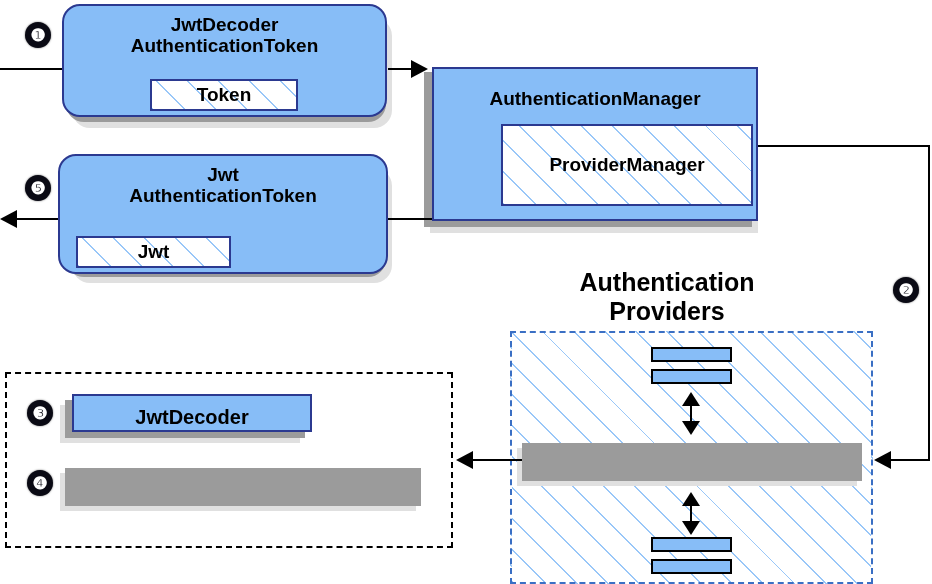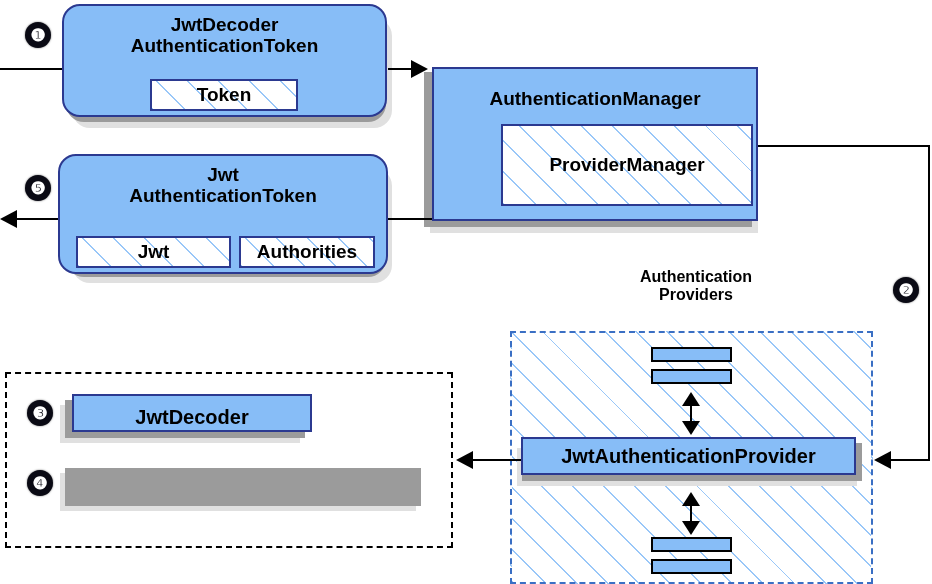--- a/index.html
+++ b/index.html
@@ -199,51 +199,45 @@
 
   <div class="shadow2 rounded" style="left:72px; top:168px; width:320px; height:115px;"></div>
   <div class="shadow1 rounded" style="left:66px; top:162px; width:320px; height:115px;"></div>
   <div class="comp rounded" style="left:58px; top:154px; width:330px; height:120px; font-size:19px; padding-top:8px;">
     <div class="comp-title">Jwt
 AuthenticationToken</div>
   </div>
   <div class="inner hatch" style="left:76px; top:236px; width:155px; height:32px; font-size:19px;">
     <span>Jwt</span>
   </div>
-  <div class="inner hatch" style="left:239px; top:236px; width:136px; height:32px; font-size:19px;">
-    <span>Authorities</span>
-  </div>
   <div class="badge" style="left:25px; top:175px;">❺</div>
 
   <div class="shadow2" style="left:430px; top:78px; width:328px; height:155px;"></div>
   <div class="shadow1" style="left:424px; top:72px; width:328px; height:155px;"></div>
   <div class="comp" style="left:432px; top:67px; width:326px; height:154px; font-size:19px; padding-top:19px;">
     <div class="comp-title">AuthenticationManager</div>
   </div>
   <div class="inner hatch" style="left:469px; top:124px; width:252px; height:82px; font-size:19px;margin-left:32px;">
     <span>ProviderManager</span>
   </div>
 
-  <div class="section-title" style="left:591px; top:268px; width:210px; font-size:16px;">Authentication
+  <div class="section-title" style="left:562px; top:268px; width:210px; font-size:25px;">Authentication
 Providers</div>
 
   <div class="dashed-blue hatch" style="left:510px; top:331px; width:363px; height:253px;"></div>
 
   <div class="stub" style="left:651px; top:347px; width:81px; height:15px;"></div>
   <div class="stub" style="left:651px; top:369px; width:81px; height:15px;"></div>
 
   <div class="arrow arrow-up" style="left:682px; top:392px;"></div>
   <div class="line-v" style="left:690px; top:399px; height:27px;"></div>
   <div class="arrow arrow-down" style="left:682px; top:421px;"></div>
 
   <div class="shadow2" style="left:517px; top:448px; width:340px; height:38px;"></div>
   <div class="shadow1" style="left:522px; top:443px; width:340px; height:38px;"></div>
-  <div class="comp" style="left:521px; top:437px; width:335px; height:38px; font-size:20px; justify-content:center; padding-top:0;">
-    <div class="comp-title" style="line-height:34px;">JwtAuthenticationProvider</div>
-  </div>
 
   <div class="arrow arrow-up" style="left:682px; top:492px;"></div>
   <div class="line-v" style="left:690px; top:499px; height:27px;"></div>
   <div class="arrow arrow-down" style="left:682px; top:521px;"></div>
 
   <div class="stub" style="left:651px; top:537px; width:81px; height:15px;"></div>
   <div class="stub" style="left:651px; top:559px; width:81px; height:15px;"></div>
 
   <div class="dashed-black" style="left:5px; top:372px; width:448px; height:176px;"></div>
 

